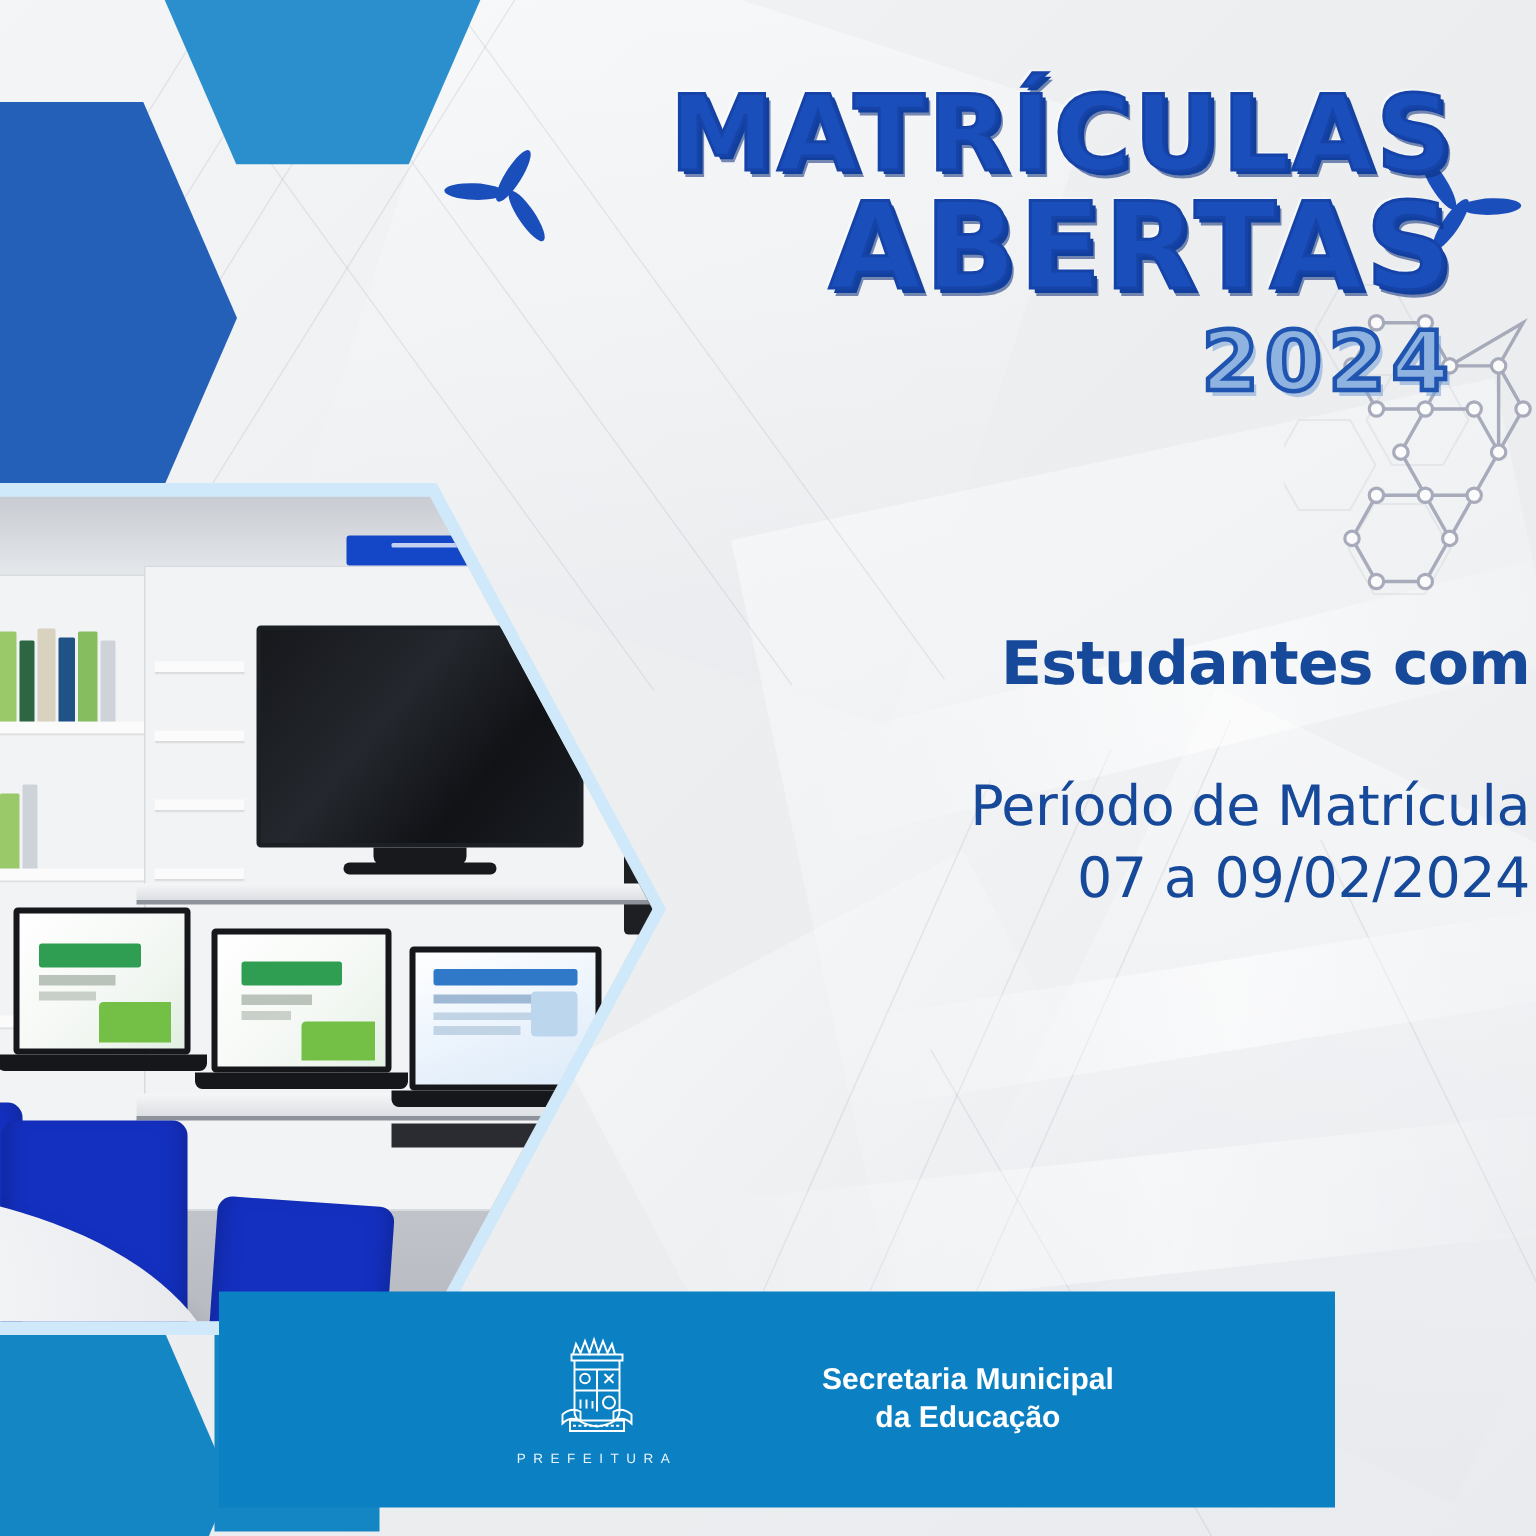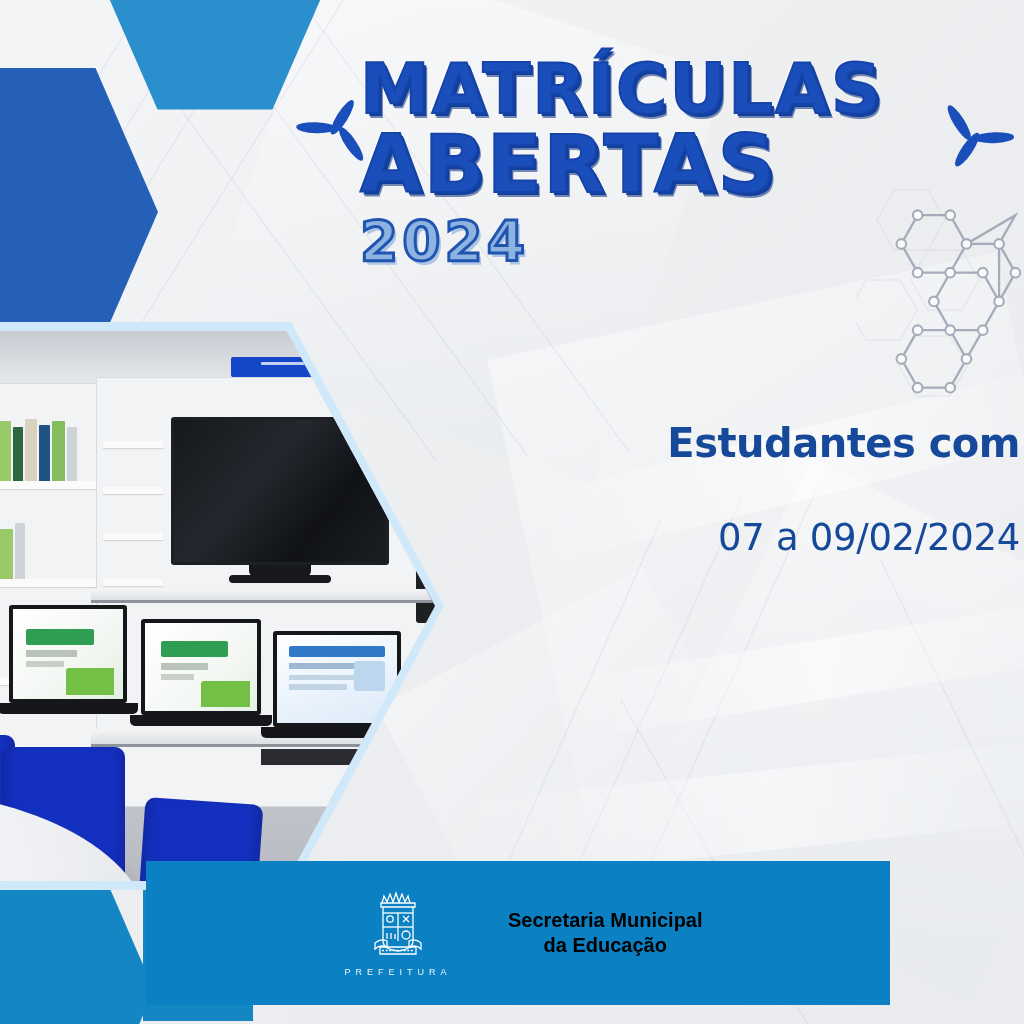--- a/index.html
+++ b/index.html
@@ -131,21 +131,21 @@
     transform-origin:0 50%;
   }
   .sp-left  { left:296px; top:74px; }
   .sp-right { left:930px; top:74px; }
 
   
   .headline{
     position:absolute;
     left:360px; top:56px;
     width:610px;
-    text-align:left;
+    text-align:right;
     z-index:6;
   }
   .hl-line{
     font-family:"DejaVu Sans", sans-serif;
     font-weight:700;
     color:#1a4fbb;
     letter-spacing:2px;
     line-height:.95;
     text-shadow:
        3px 3px 0 #113f9e,
@@ -209,22 +209,22 @@
   .brand-kicker{
     margin-top:4px;
     font-size:9px; letter-spacing:5px; color:#eaf4fb;
     font-weight:400;
   }
   .brand-name{
     font-size:25px; font-weight:700; color:#ffffff;
     letter-spacing:.5px; line-height:1;
   }
   .secretaria{
-    margin-left:40px;
-    color:#000000;
+    margin-left:80px;
+    color:#ffffff;
     font-size:20px;
     font-weight:700;
     line-height:1.25;
     text-align:center;
   }
 </style>
 </head>
 <body>
 
 <div id="poster">
@@ -400,20 +400,21 @@
     <div class="hl-line hl-1">MATRÍCULAS</div>
     <div class="hl-line hl-2">ABERTAS</div>
     <div class="hl-year">2024</div>
   </div>
 
   <div class="copy">
     <div class="copy-title">
       <div>Estudantes com</div>
     </div>
     <div class="copy-sub">
+      <div>Período de Matrícula</div>
       <div>07 a 09/02/2024</div>
     </div>
   </div>
 
   <div class="footer">
     <div class="brand">
       <svg class="crest" viewBox="0 0 62 74">
         <g stroke="#ffffff" fill="none" stroke-width="1.3">
           <path d="M14 14 h34 v4 h-34 z"></path>
           <path d="M15 14 l2 -7 l3 6 l3 -8 l3 8 l3 -9 l3 9 l3 -8 l3 8 l3 -6 l2 7"></path>

